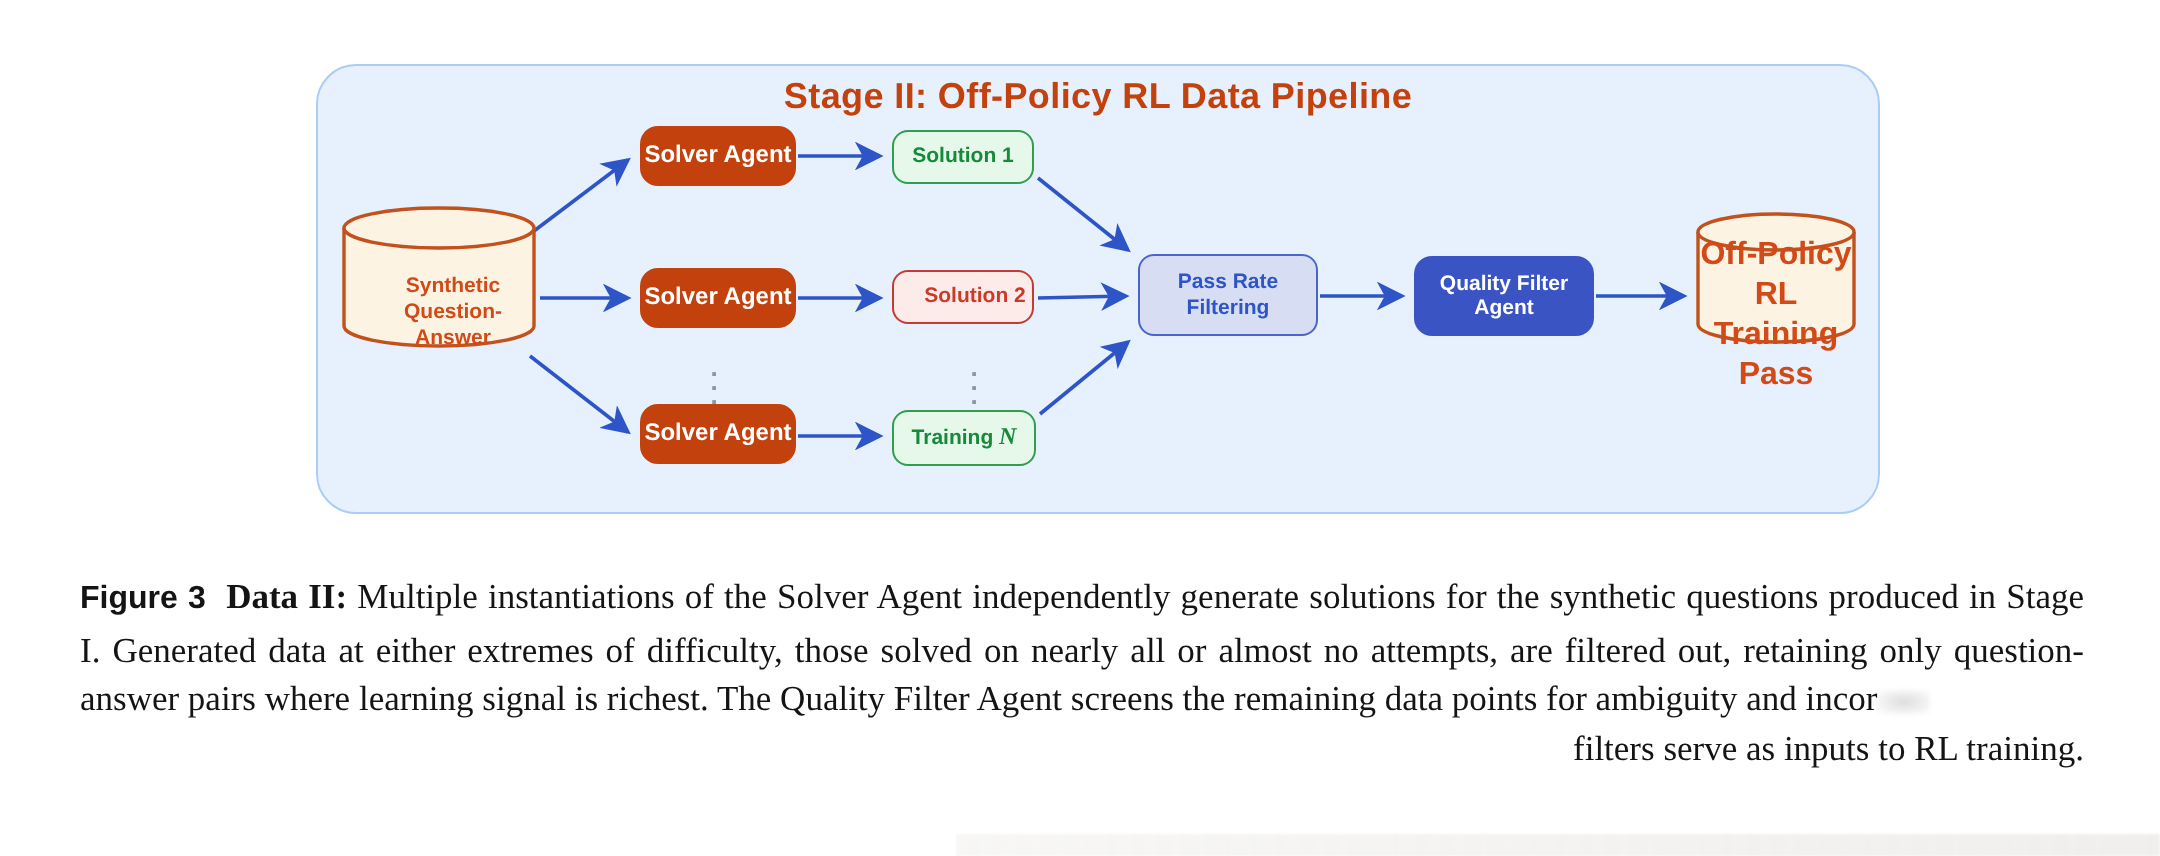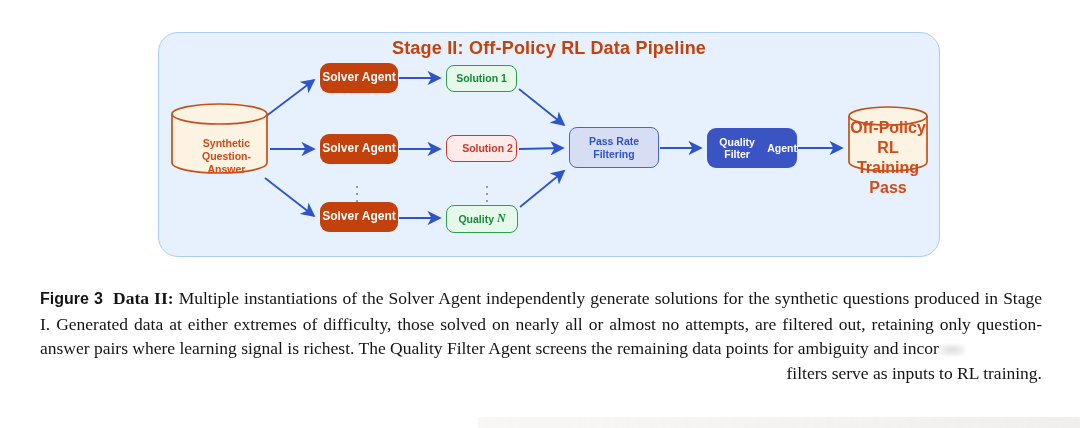--- a/index.html
+++ b/index.html
@@ -36,20 +36,21 @@
   .solutionN { left:446px; top:205px; width:72px; height:28px; }
   .math-var { font-family:"Liberation Serif", serif; font-style:italic; font-size:12px; }
   .passrate {
     left:569px; top:127px; width:90px; height:41px;
     background:#d7def3; border:1.8px solid #4a66cc; border-radius:8px;
     color:#2d55c8; font-size:10.5px; flex-direction:column;
   }
   .quality {
     left:707px; top:128px; width:90px; height:40px;
     background:#3a54c4; border-radius:9px; color:#ffffff; font-size:10.5px;
+    flex-direction:column;
   }
   .cylinder { position:absolute; }
   .cyl-left  { left:171px; top:103px; width:97px; height:72px; }
   .cyl-right { left:848px; top:106px; width:80px; height:67px; }
   .cyl-label {
     position:absolute; left:0; right:0; text-align:center; font-weight:bold;
     color:#d14a17; line-height:1.25;
   }
   .cyl-left  .cyl-label { top:34px; font-size:10.5px;padding-left:14px; }
   .cyl-right .cyl-label { top:12px; font-size:16px; }
@@ -121,21 +122,21 @@
     </div>
   </div>
 
   <div class="node agent-box solver1">Solver Agent</div>
   <div class="node agent-box solver2">Solver Agent</div>
   <div class="node agent-box solver3">Solver Agent</div>
 
   <div class="node solution-box sol-green solution1">Solution 1</div>
   <div class="node solution-box sol-red solution2">Solution 2</div>
   <div class="node solution-box sol-green solutionN">
-    <span>Quality </span>&nbsp;<span class="math-var">N</span>
+    <span>Training </span>&nbsp;<span class="math-var">N</span>
   </div>
 
   <div class="dots dots-a">
     <span>.</span>
       <span>.</span>
       <span>.</span>
   </div>
   <div class="dots dots-b">
     <span>.</span>
       <span>.</span>

